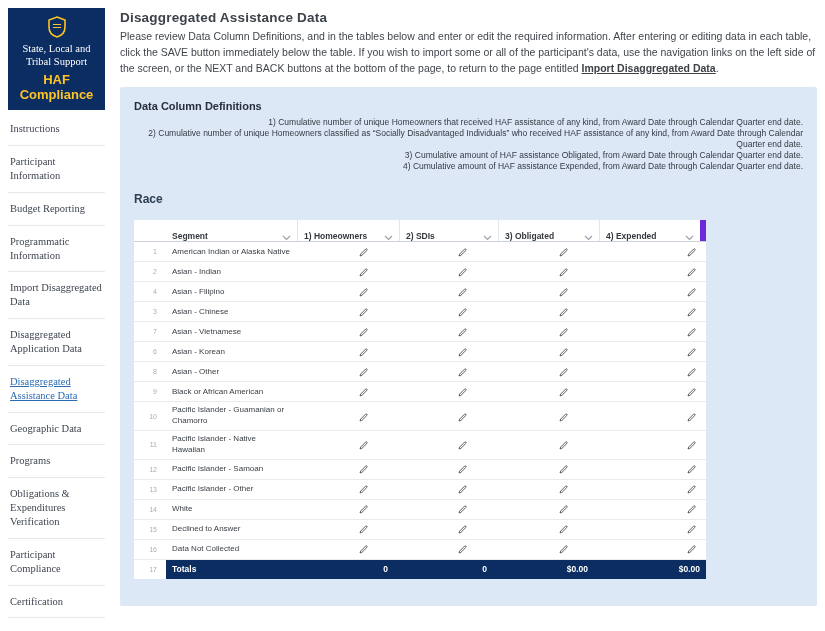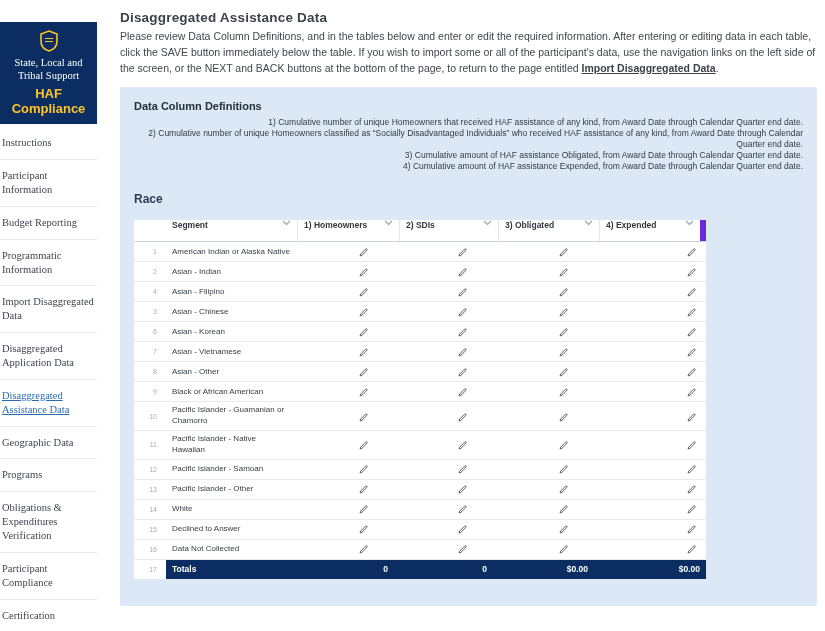--- a/index.html
+++ b/index.html
@@ -7,21 +7,21 @@
     --accent-yellow:#ffc425;
     --panel-blue:#dce8f6;
     --link-blue:#2b6cb0;
   }
   *{box-sizing:border-box;margin:0;padding:0;}
   html,body{background:#fff;}
   body{font-family:"Liberation Sans",sans-serif;}
   .page{position:relative;width:825px;height:631px;background:#fff;overflow:hidden;}
 
   
-  .sidebar{position:absolute;left:0;top:8px;width:97px;margin-top:14px;}
+  .sidebar{position:absolute;left:8px;top:8px;width:97px;}
   .logo{background:var(--navy);padding:8px 4px 8px;text-align:center;}
   .logo svg{display:block;margin:0 auto 4px;}
   .logo-title{font-family:"Liberation Serif",serif;color:#ffffff;font-size:10.5px;line-height:1.25;}
   .logo-subtitle{color:var(--accent-yellow);font-weight:bold;font-size:13px;margin-top:4px;}
   .nav{margin-top:3px;font-family:Liberation Serif, serif;}
   .nav-item{padding:9px 2px;border-bottom:1px solid #e6e8eb;font-size:10.5px;line-height:1.32;color:#3f4550;cursor:pointer;}
   .nav-item.active .nav-label{color:var(--link-blue);text-decoration:underline;}
 
   
   .main{position:absolute;left:120px;top:10px;width:697px;}
@@ -32,21 +32,21 @@
   .panel{margin-top:11px;background:var(--panel-blue);padding:13px 14px 10px;height:519px;border-radius:2px;}
   .defs-title{font-size:11px;font-weight:bold;color:#252f3d;}
   .defs{margin-top:5px;}
   .def-line{font-size:8.5px;color:#333a42;line-height:1.3;text-align:right;}
   .race-title{margin-top:20px;font-size:12px;font-weight:bold;color:#2d3e50;}
 
   
   .table{background:#fff;width:572px;margin-top:14px;}
   .trow{display:grid;grid-template-columns:32px 132px 102px 99px 101px 106px;align-items:center;}
   .thead{border-bottom:1px solid #ccd2d9;min-height:21px;}
-  .hcell{display:flex;align-items:flex-start;justify-content:space-between;height:21px;padding:0 6px;border-right:1px solid #e2e5e9;cursor:pointer;}
+  .hcell{display:flex;align-items:flex-end;justify-content:space-between;height:21px;padding:0 6px;border-right:1px solid #e2e5e9;cursor:pointer;}
   .hcell:last-child{border-right:6px solid #6d28d9;}
   .hlabel{font-size:8.5px;font-weight:bold;color:#33383f;white-space:nowrap;}
   .chev{flex:none;margin-left:4px;}
   .tbody .trow{border-bottom:1px solid #e7eaee;min-height:20px;cursor:default;}
   .cell.num{text-align:right;padding-right:9px;font-size:7px;color:#a7aeb6;}
   .cell.seg{font-size:8px;color:#3b4046;padding:3px 8px 3px 6px;line-height:1.35;}
   .cell.edit{text-align:right;padding-right:31px;cursor:pointer;}
   .cell.edit:last-child{padding-right:9px;}
   .pencil{display:inline-block;vertical-align:middle;}
 
@@ -220,38 +220,38 @@
                   <path d="M2.2 9.8l.7-2.1 5.4-5.4c.4-.4 1-.4 1.4 0 .4.4.4 1 0 1.4L4.3 9.1l-2.1.7z" fill="none" stroke="#4d5359" stroke-width="1"></path>
                 </svg></div>
     <div class="cell edit"><svg class="pencil" width="11" height="11" viewBox="0 0 12 12">
                   <path d="M2.2 9.8l.7-2.1 5.4-5.4c.4-.4 1-.4 1.4 0 .4.4.4 1 0 1.4L4.3 9.1l-2.1.7z" fill="none" stroke="#4d5359" stroke-width="1"></path>
                 </svg></div>
     <div class="cell edit"><svg class="pencil" width="11" height="11" viewBox="0 0 12 12">
                   <path d="M2.2 9.8l.7-2.1 5.4-5.4c.4-.4 1-.4 1.4 0 .4.4.4 1 0 1.4L4.3 9.1l-2.1.7z" fill="none" stroke="#4d5359" stroke-width="1"></path>
                 </svg></div>
   </div>
             <div class="trow">
+    <div class="cell num">7</div>
+    <div class="cell seg">Asian - Vietnamese</div>
+    <div class="cell edit"><svg class="pencil" width="11" height="11" viewBox="0 0 12 12">
+                  <path d="M2.2 9.8l.7-2.1 5.4-5.4c.4-.4 1-.4 1.4 0 .4.4.4 1 0 1.4L4.3 9.1l-2.1.7z" fill="none" stroke="#4d5359" stroke-width="1"></path>
+                </svg></div>
+    <div class="cell edit"><svg class="pencil" width="11" height="11" viewBox="0 0 12 12">
+                  <path d="M2.2 9.8l.7-2.1 5.4-5.4c.4-.4 1-.4 1.4 0 .4.4.4 1 0 1.4L4.3 9.1l-2.1.7z" fill="none" stroke="#4d5359" stroke-width="1"></path>
+                </svg></div>
+    <div class="cell edit"><svg class="pencil" width="11" height="11" viewBox="0 0 12 12">
+                  <path d="M2.2 9.8l.7-2.1 5.4-5.4c.4-.4 1-.4 1.4 0 .4.4.4 1 0 1.4L4.3 9.1l-2.1.7z" fill="none" stroke="#4d5359" stroke-width="1"></path>
+                </svg></div>
+    <div class="cell edit"><svg class="pencil" width="11" height="11" viewBox="0 0 12 12">
+                  <path d="M2.2 9.8l.7-2.1 5.4-5.4c.4-.4 1-.4 1.4 0 .4.4.4 1 0 1.4L4.3 9.1l-2.1.7z" fill="none" stroke="#4d5359" stroke-width="1"></path>
+                </svg></div>
+  </div>
+            <div class="trow">
     <div class="cell num">6</div>
     <div class="cell seg">Asian - Korean</div>
-    <div class="cell edit"><svg class="pencil" width="11" height="11" viewBox="0 0 12 12">
-                  <path d="M2.2 9.8l.7-2.1 5.4-5.4c.4-.4 1-.4 1.4 0 .4.4.4 1 0 1.4L4.3 9.1l-2.1.7z" fill="none" stroke="#4d5359" stroke-width="1"></path>
-                </svg></div>
-    <div class="cell edit"><svg class="pencil" width="11" height="11" viewBox="0 0 12 12">
-                  <path d="M2.2 9.8l.7-2.1 5.4-5.4c.4-.4 1-.4 1.4 0 .4.4.4 1 0 1.4L4.3 9.1l-2.1.7z" fill="none" stroke="#4d5359" stroke-width="1"></path>
-                </svg></div>
-    <div class="cell edit"><svg class="pencil" width="11" height="11" viewBox="0 0 12 12">
-                  <path d="M2.2 9.8l.7-2.1 5.4-5.4c.4-.4 1-.4 1.4 0 .4.4.4 1 0 1.4L4.3 9.1l-2.1.7z" fill="none" stroke="#4d5359" stroke-width="1"></path>
-                </svg></div>
-    <div class="cell edit"><svg class="pencil" width="11" height="11" viewBox="0 0 12 12">
-                  <path d="M2.2 9.8l.7-2.1 5.4-5.4c.4-.4 1-.4 1.4 0 .4.4.4 1 0 1.4L4.3 9.1l-2.1.7z" fill="none" stroke="#4d5359" stroke-width="1"></path>
-                </svg></div>
-  </div>
-            <div class="trow">
-    <div class="cell num">7</div>
-    <div class="cell seg">Asian - Vietnamese</div>
     <div class="cell edit"><svg class="pencil" width="11" height="11" viewBox="0 0 12 12">
                   <path d="M2.2 9.8l.7-2.1 5.4-5.4c.4-.4 1-.4 1.4 0 .4.4.4 1 0 1.4L4.3 9.1l-2.1.7z" fill="none" stroke="#4d5359" stroke-width="1"></path>
                 </svg></div>
     <div class="cell edit"><svg class="pencil" width="11" height="11" viewBox="0 0 12 12">
                   <path d="M2.2 9.8l.7-2.1 5.4-5.4c.4-.4 1-.4 1.4 0 .4.4.4 1 0 1.4L4.3 9.1l-2.1.7z" fill="none" stroke="#4d5359" stroke-width="1"></path>
                 </svg></div>
     <div class="cell edit"><svg class="pencil" width="11" height="11" viewBox="0 0 12 12">
                   <path d="M2.2 9.8l.7-2.1 5.4-5.4c.4-.4 1-.4 1.4 0 .4.4.4 1 0 1.4L4.3 9.1l-2.1.7z" fill="none" stroke="#4d5359" stroke-width="1"></path>
                 </svg></div>
     <div class="cell edit"><svg class="pencil" width="11" height="11" viewBox="0 0 12 12">

